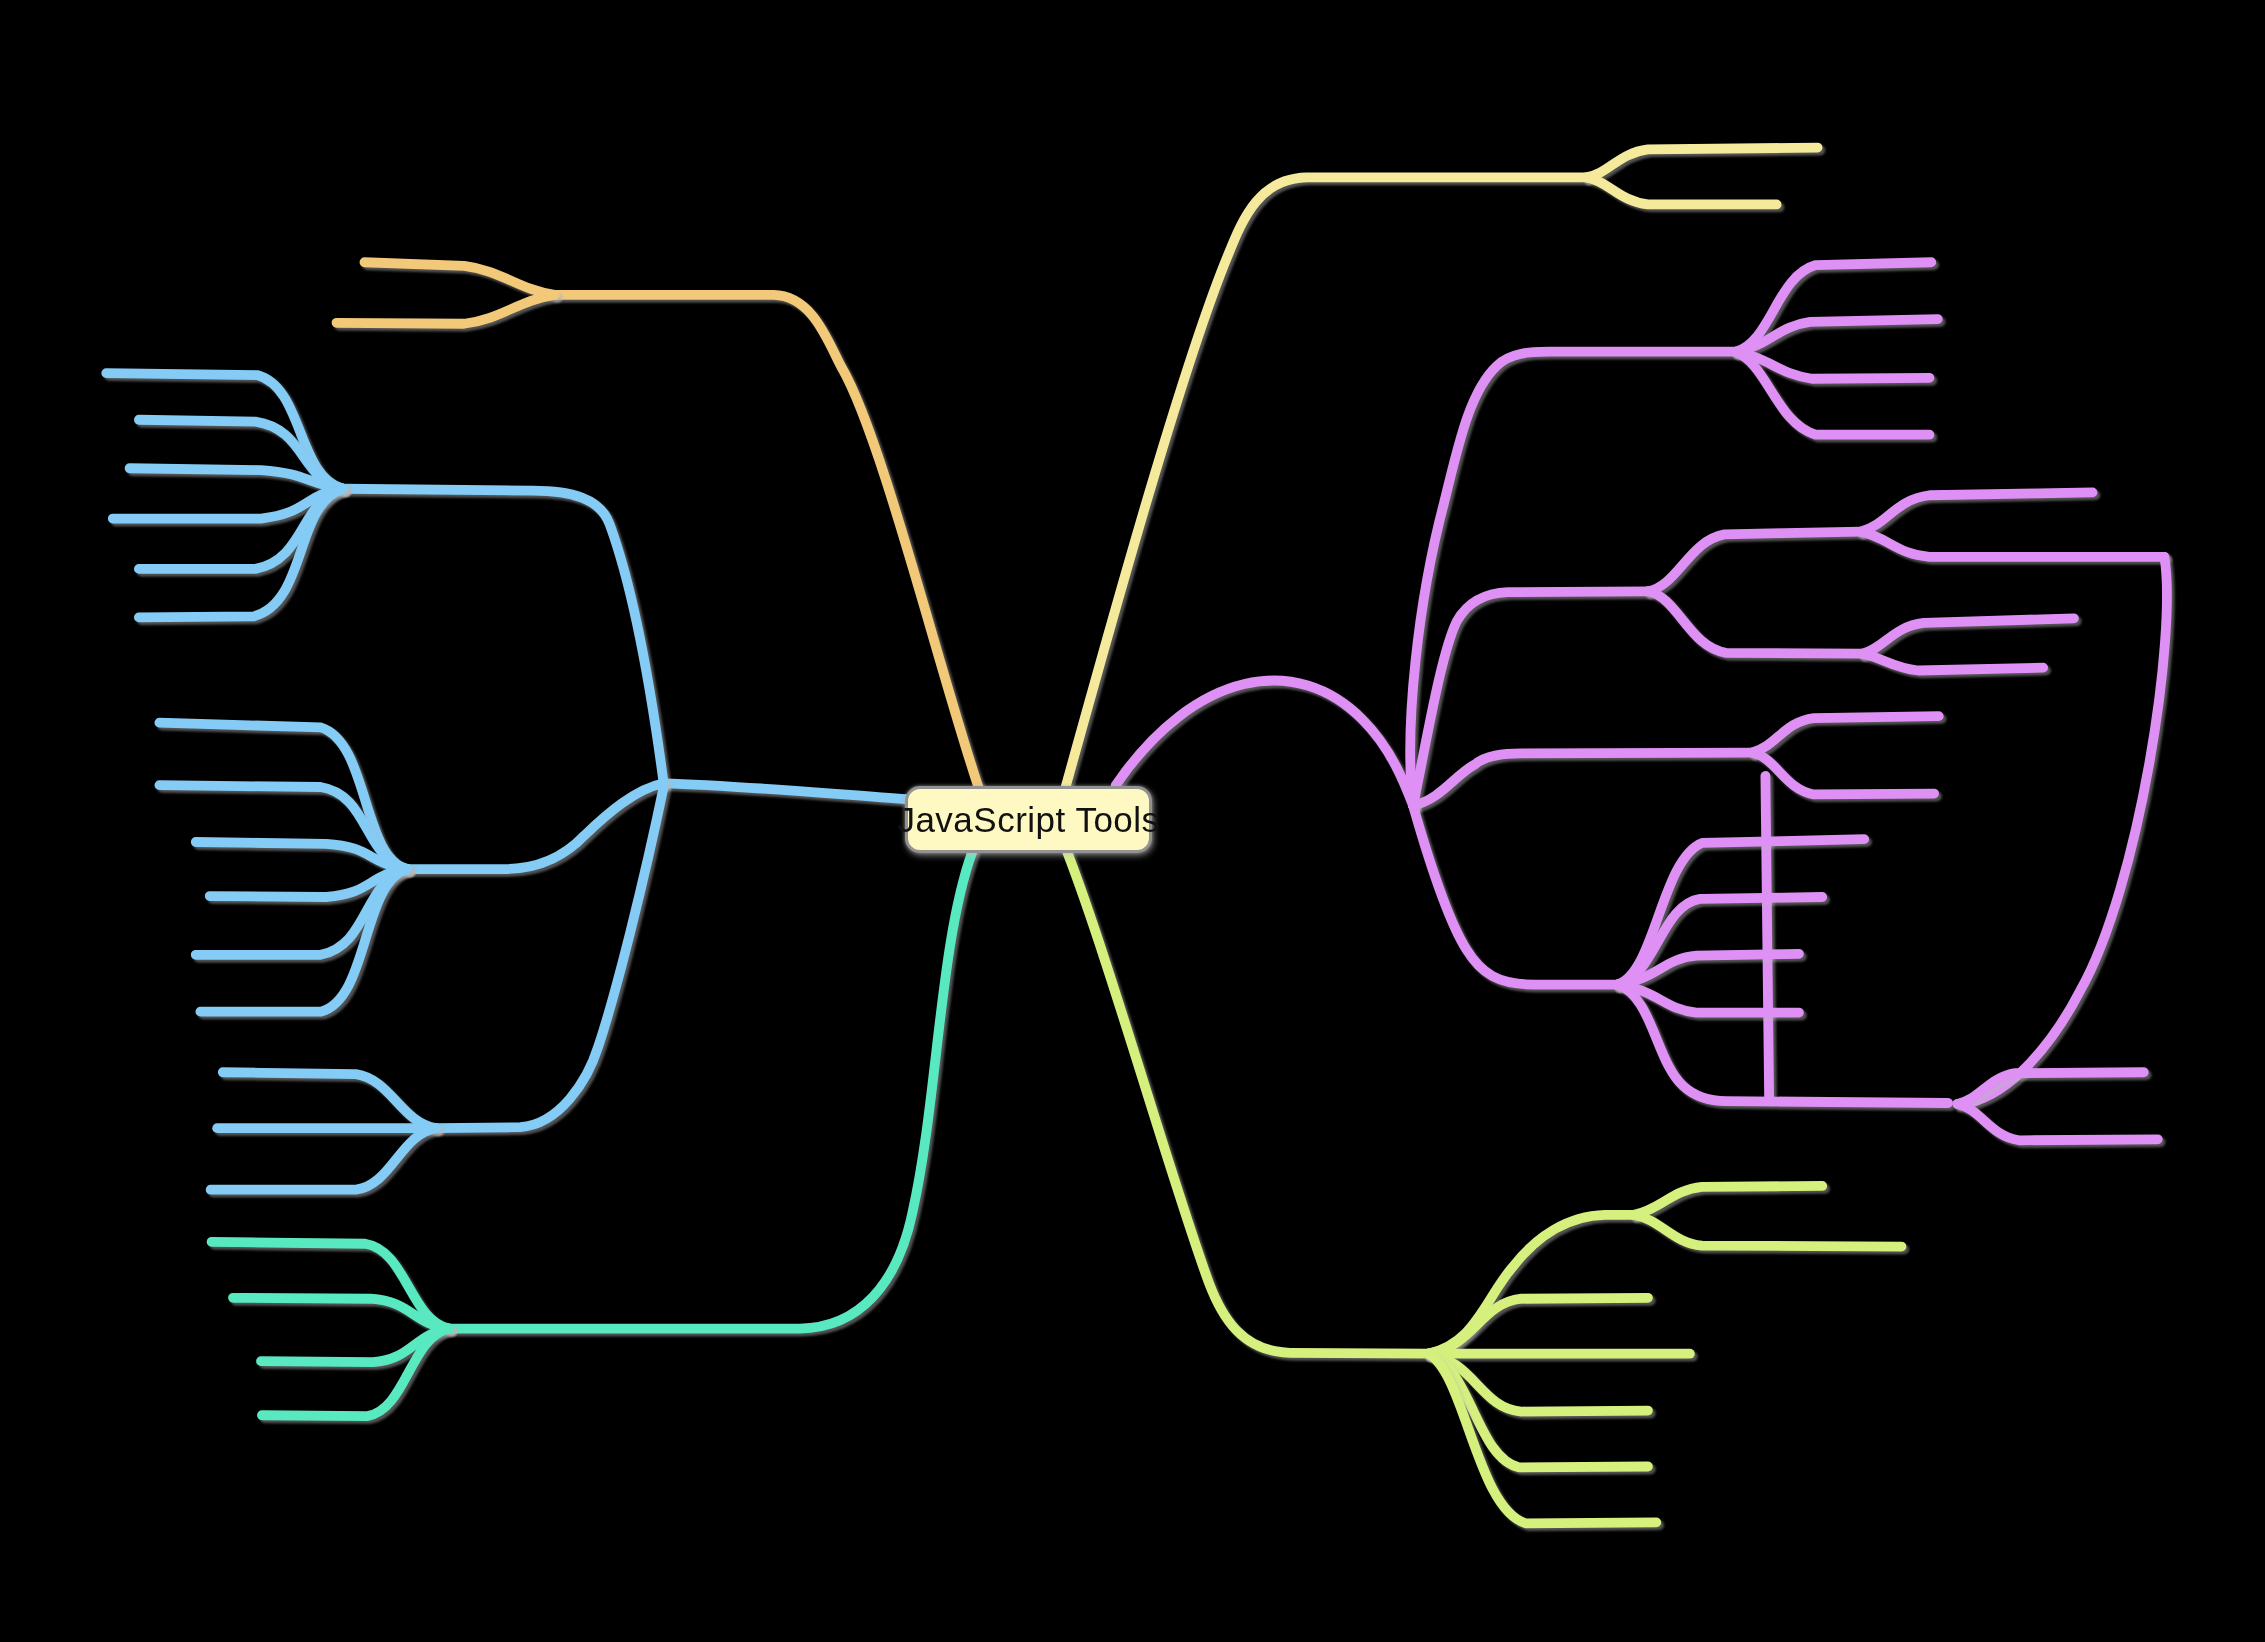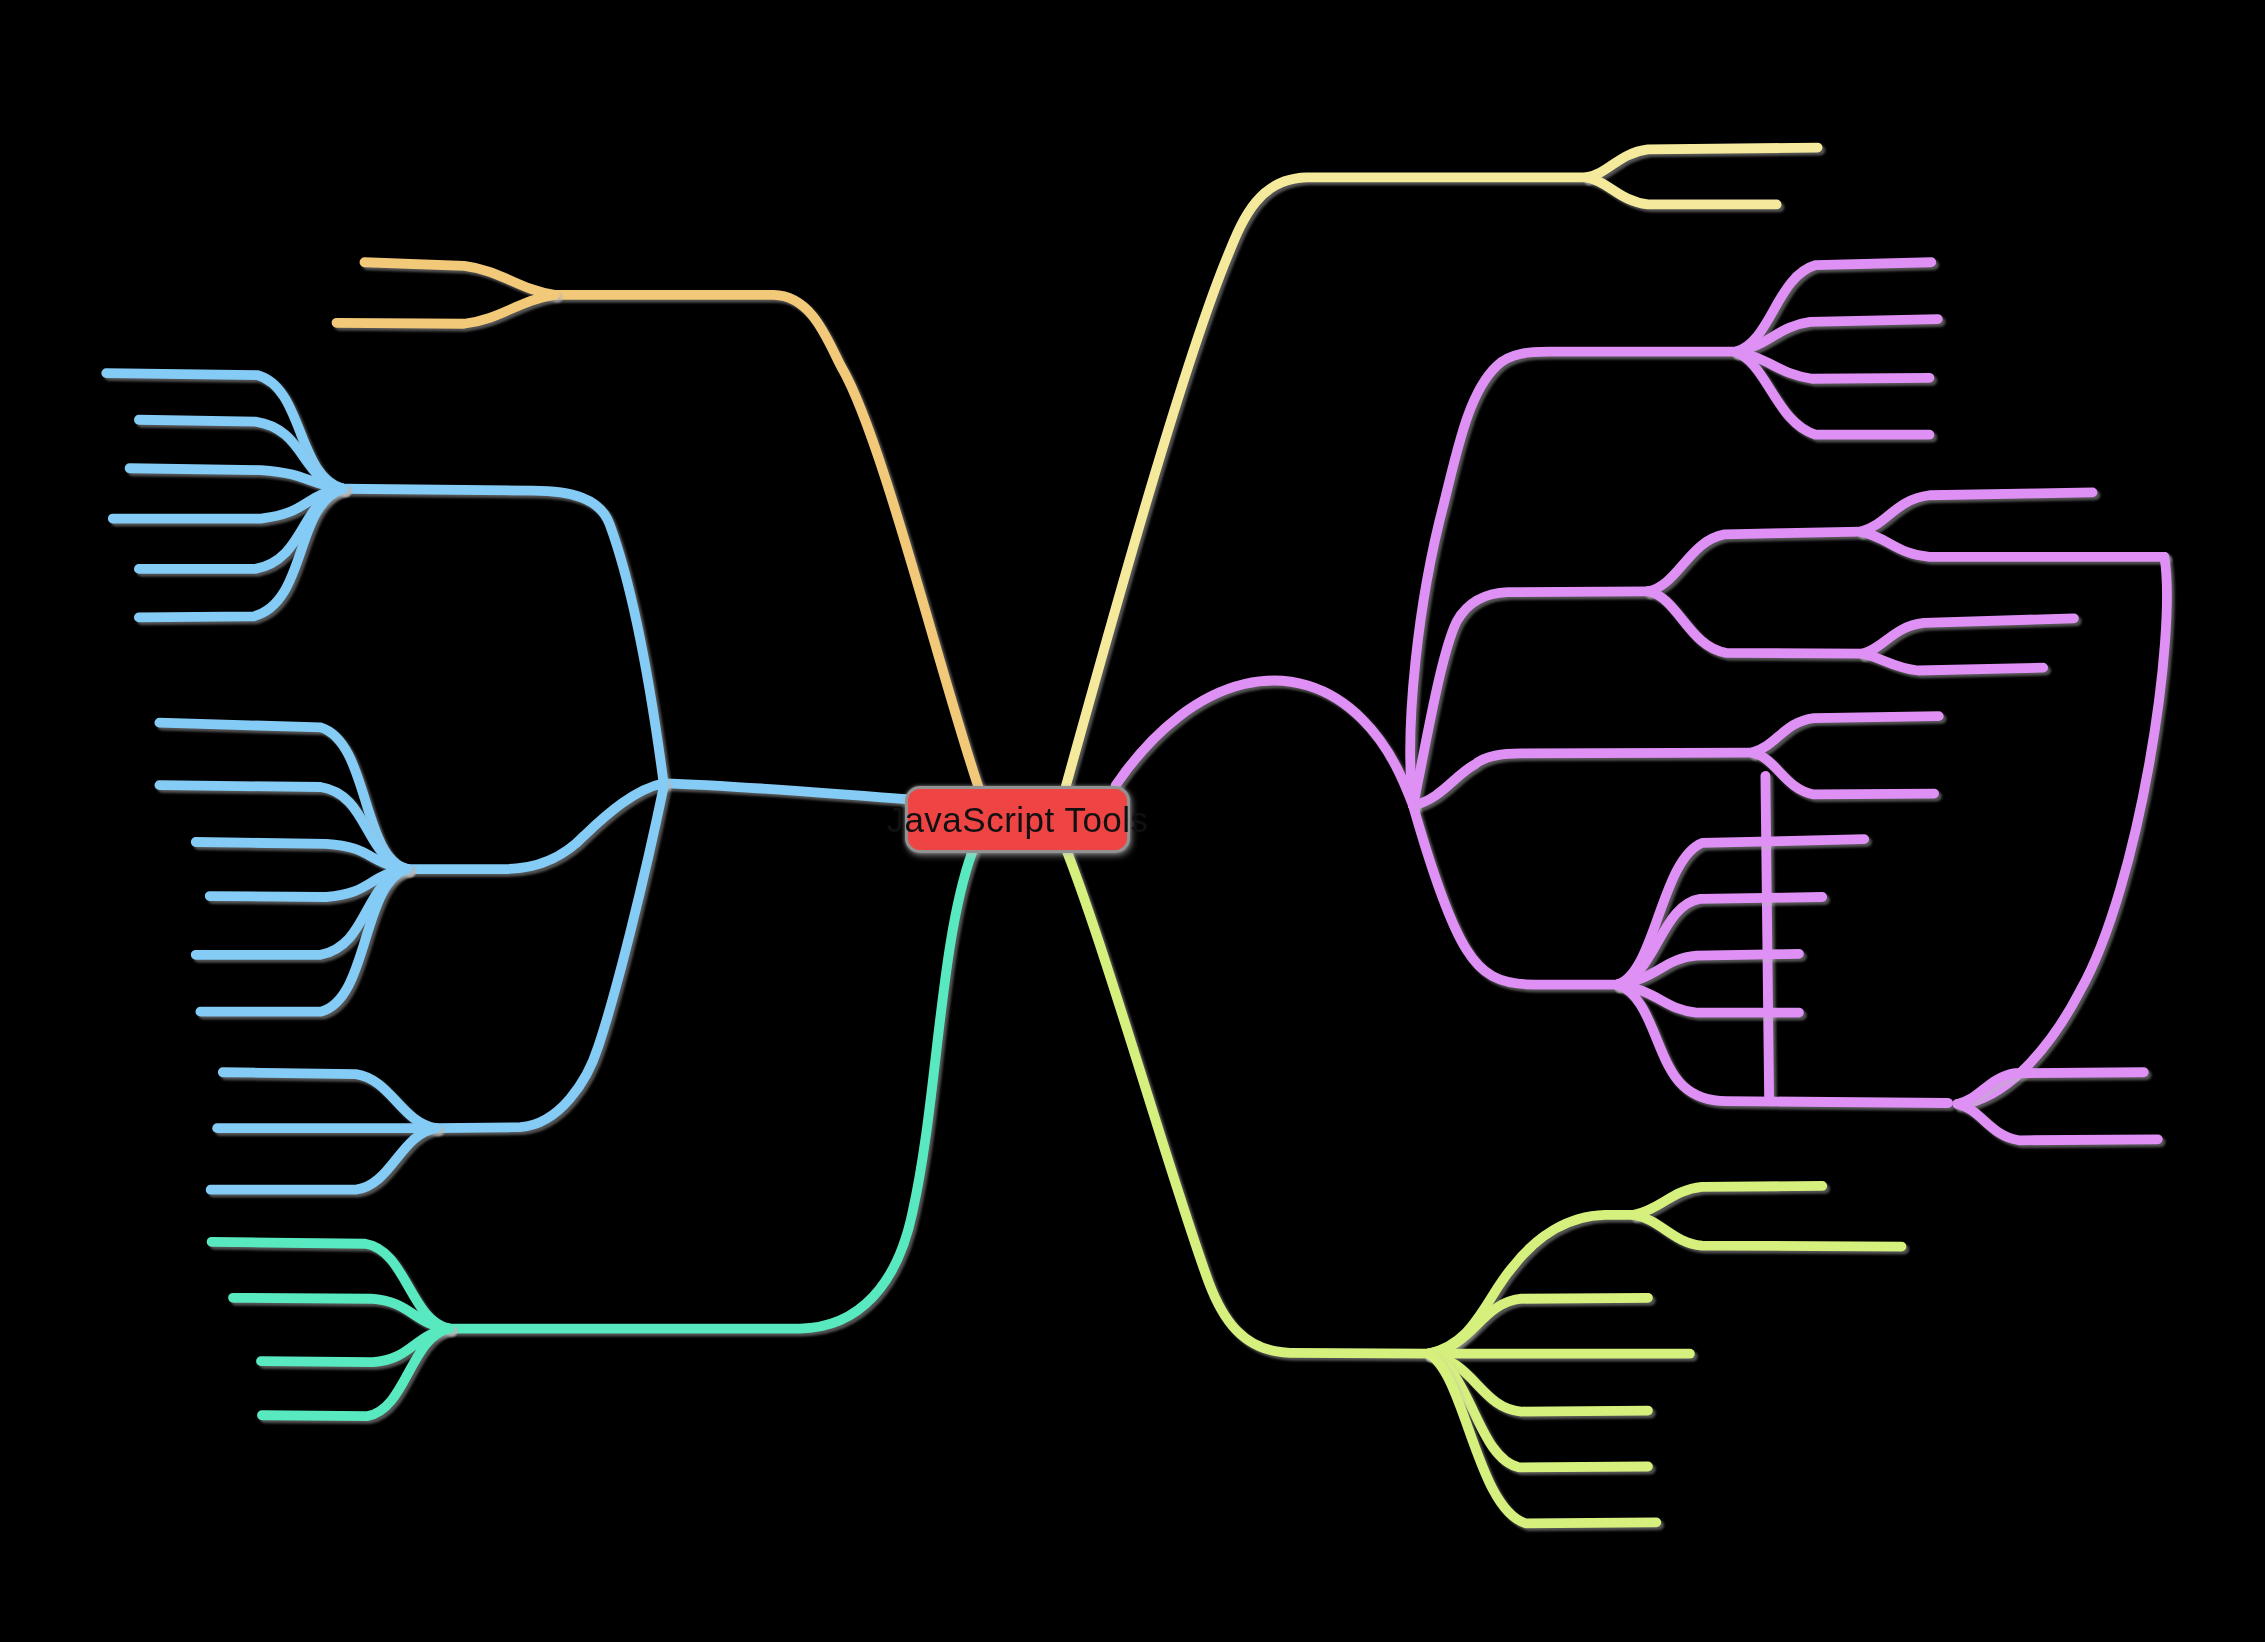--- a/index.html
+++ b/index.html
@@ -122,17 +122,17 @@
         <path d="M 437 932 C 394 926 400 908 350 905 L 210 903" stroke="#84cbf5" stroke-width="10.5"></path>
         <path d="M 437 932 C 394 938 400 958 350 962 L 225 961" stroke="#84cbf5" stroke-width="10.5"></path>
         <path d="M 437 932 C 390 944 396 1014 344 1024 L 210 1024" stroke="#84cbf5" stroke-width="10.5"></path>
         <path d="M 437 932 C 388 946 396 1072 344 1085 L 215 1085" stroke="#84cbf5" stroke-width="10.5"></path>
         <path d="M 712 844 C 692 940 662 1062 642 1122 C 630 1160 600 1206 558 1209 L 468 1210" stroke="#84cbf5" stroke-width="10.5"></path>
         <path d="M 468 1210 C 430 1204 420 1158 382 1152 L 239 1150" stroke="#84cbf5" stroke-width="10.5"></path>
         <path d="M 468 1210 L 233 1210" stroke="#84cbf5" stroke-width="10.5"></path>
         <path d="M 468 1210 C 430 1216 420 1271 382 1276 L 226 1276" stroke="#84cbf5" stroke-width="10.5"></path>
       </g>
     </svg>
-  <div class="center-node" id="center-node" style="left: 905px; top: 786px; width: 225px; height: 67px; background: #ef4444; border-color: rgb(146, 146, 146);">
+  <div class="center-node" id="center-node" style="left: 905px; top: 786px; width: 247px; height: 67px; background: #fef9c3; border-color: rgb(146, 146, 146);">
     <span style="color: rgb(17, 17, 17);">JavaScript Tools</span>
   </div>
 </div>
 
 
 </body></html>

